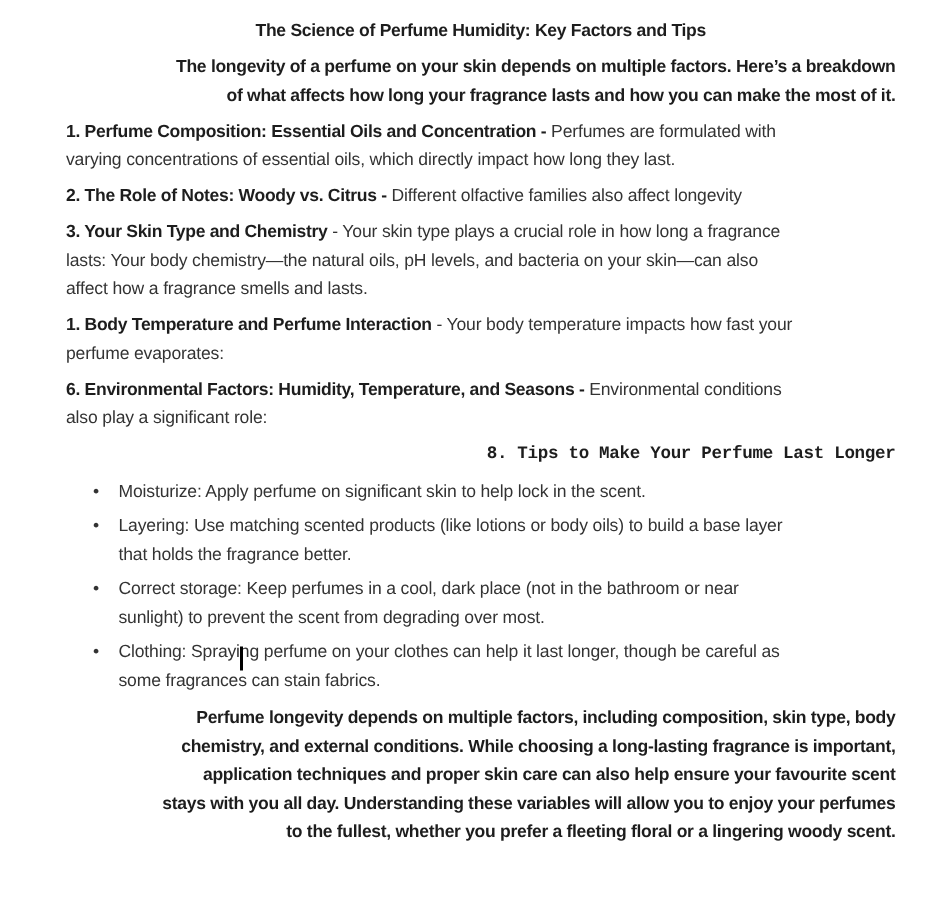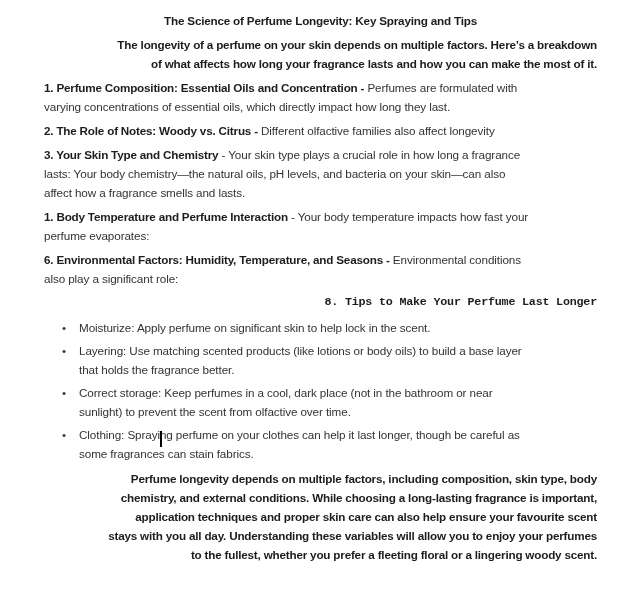--- a/index.html
+++ b/index.html
@@ -70,21 +70,21 @@
     width: 1.5px;
     height: 16px;
     background: #000000;
   }
 </style>
 </head>
 <body>
 
 <div class="page">
 
-  <p class="doc-title">The Science of Perfume Longevity: Key Spraying and Tips</p>
+  <p class="doc-title">The Science of Perfume Humidity: Key Factors and Tips</p>
 
   <p class="bold">The longevity of a perfume on your skin depends on multiple factors. Here’s a breakdown
 of what affects how long your fragrance lasts and how you can make the most of it.</p>
 
   <p><span class="bold">1. Perfume Composition: Essential Oils and Concentration -</span><span> Perfumes are formulated with
 varying concentrations of essential oils, which directly impact how long they last.</span></p>
 
   <p><span class="bold">2. The Role of Notes: Woody vs. Citrus -</span><span> Different olfactive families also affect longevity</span></p>
 
   <p><span class="bold">3. Your Skin Type and Chemistry</span><span> - Your skin type plays a crucial role in how long a fragrance
@@ -106,21 +106,21 @@
       <span class="btext">Moisturize: Apply perfume on significant skin to help lock in the scent.</span>
     </div>
     <div class="bullet">
       <span class="dot">•</span>
       <span class="btext">Layering: Use matching scented products (like lotions or body oils) to build a base layer
 that holds the fragrance better.</span>
     </div>
     <div class="bullet">
       <span class="dot">•</span>
       <span class="btext">Correct storage: Keep perfumes in a cool, dark place (not in the bathroom or near
-sunlight) to prevent the scent from olfactive over time.</span>
+sunlight) to prevent the scent from degrading over most.</span>
     </div>
     <div class="bullet">
       <span class="dot">•</span>
       <span class="btext">Clothing: Spraying perfume on your clothes can help it last longer, though be careful as
 some fragrances can stain fabrics.</span>
     </div>
   </div>
 
   <p class="bold">Perfume longevity depends on multiple factors, including composition, skin type, body
 chemistry, and external conditions. While choosing a long-lasting fragrance is important,

